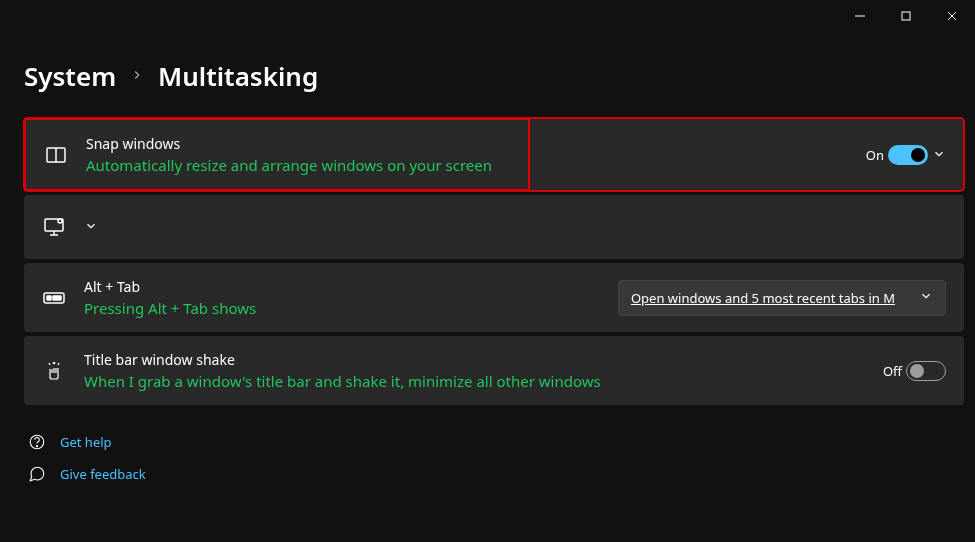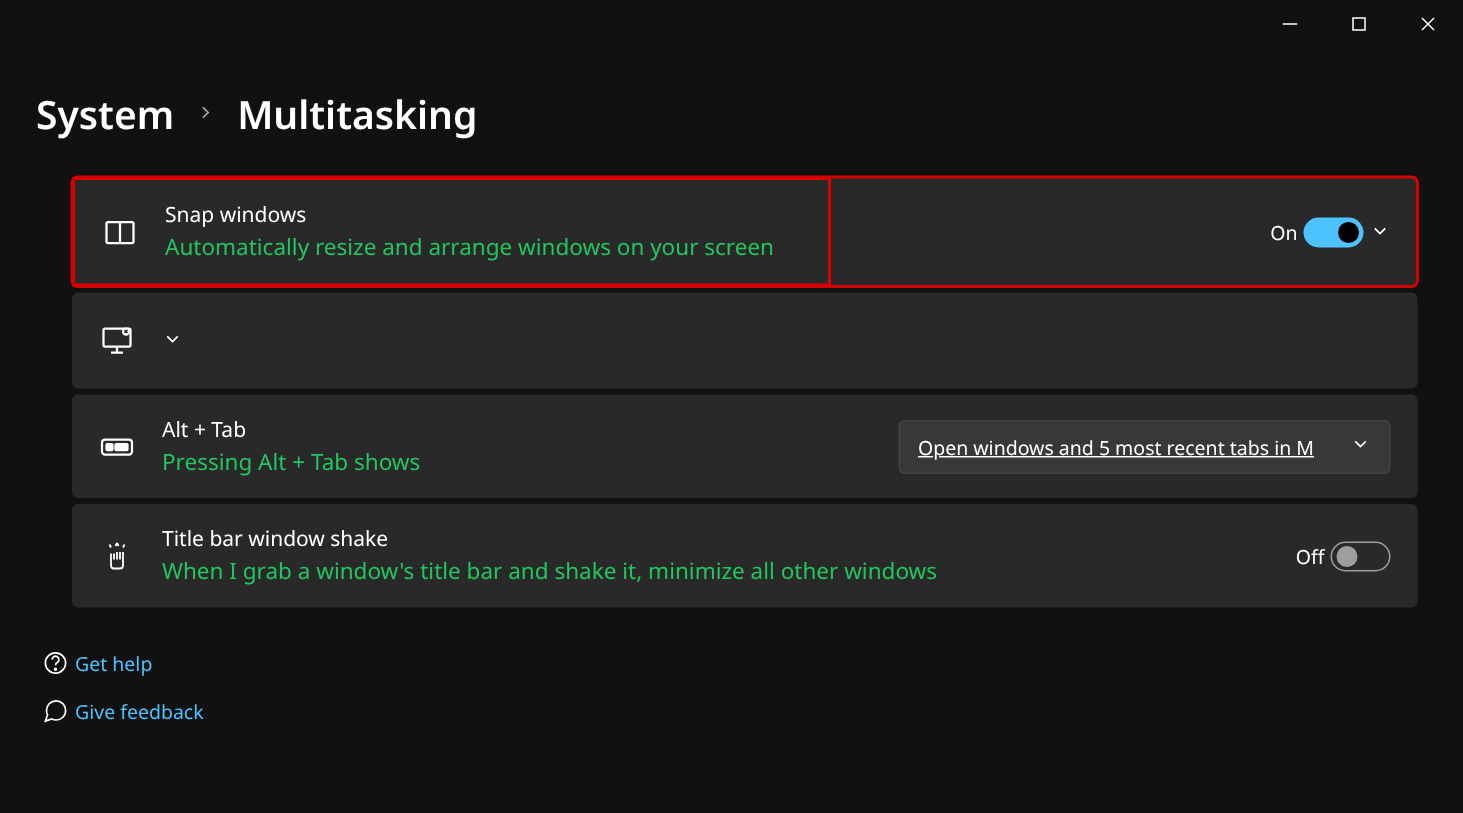--- a/index.html
+++ b/index.html
@@ -22,36 +22,35 @@
       justify-content: flex-end;
       align-items: center;
       background: #111111;
     }
     .win-btn {
       width: 46px; height: 32px;
       display: flex; align-items: center; justify-content: center;
       color: #fff;
     }
     .win-btn svg { width: 10px; height: 10px; }
-    .content { padding: 16px 30px 0 24px; }
+    .content { padding: 16px 11px 0 24px; }
     .breadcrumb {
       display: flex; align-items: center; gap: 14px;
       padding: 10px 0 24px 0;
     }
     .crumb-parent { font-size: 26px; font-weight: 600; color: #fff; }
     .crumb-sep svg { width: 14px; height: 14px; color: #aaa; }
     .crumb-current { font-size: 26px; font-weight: 600; color: #fff; }
     .settings-list { display: flex; flex-direction: column; gap: 4px; }
     .row {
       background: #292929;
       border-radius: 4px;
       padding: 14px 18px;
       display: flex; align-items: center; gap: 18px;
       min-height: 64px;
-      margin-left: 24px;
     }
     .row.highlighted {
       outline: 2px solid #d50000;
       outline-offset: -1px;
     }
     .row .icon-slot {
       width: 24px; height: 24px;
       display: flex; align-items: center; justify-content: center;
       color: #fff;
     }
@@ -85,21 +84,21 @@
       min-width: 300px;
       text-decoration: underline;
     }
     .dropdown .dd-text { flex: 1; white-space: nowrap; overflow: hidden; text-overflow: clip; }
     .footer-links {
       margin-top: 28px;
       display: flex; flex-direction: column; gap: 14px;
       padding-left: 4px;
     }
     .footer-link {
-      display: flex; align-items: center; gap: 4px;
+      display: flex; align-items: center; gap: 14px;
       font-size: 13px;
     }
     .footer-link .fi { width: 18px; height: 18px; display: flex; align-items: center; justify-content: center; color: #fff; }
     .footer-link .ft { color: #4cc2ff; }
     .watermark {
       position: absolute;
       right: 12px; bottom: 6px;
       font-size: 10px; color: #888;
       text-align: right; line-height: 1.3;
     }

